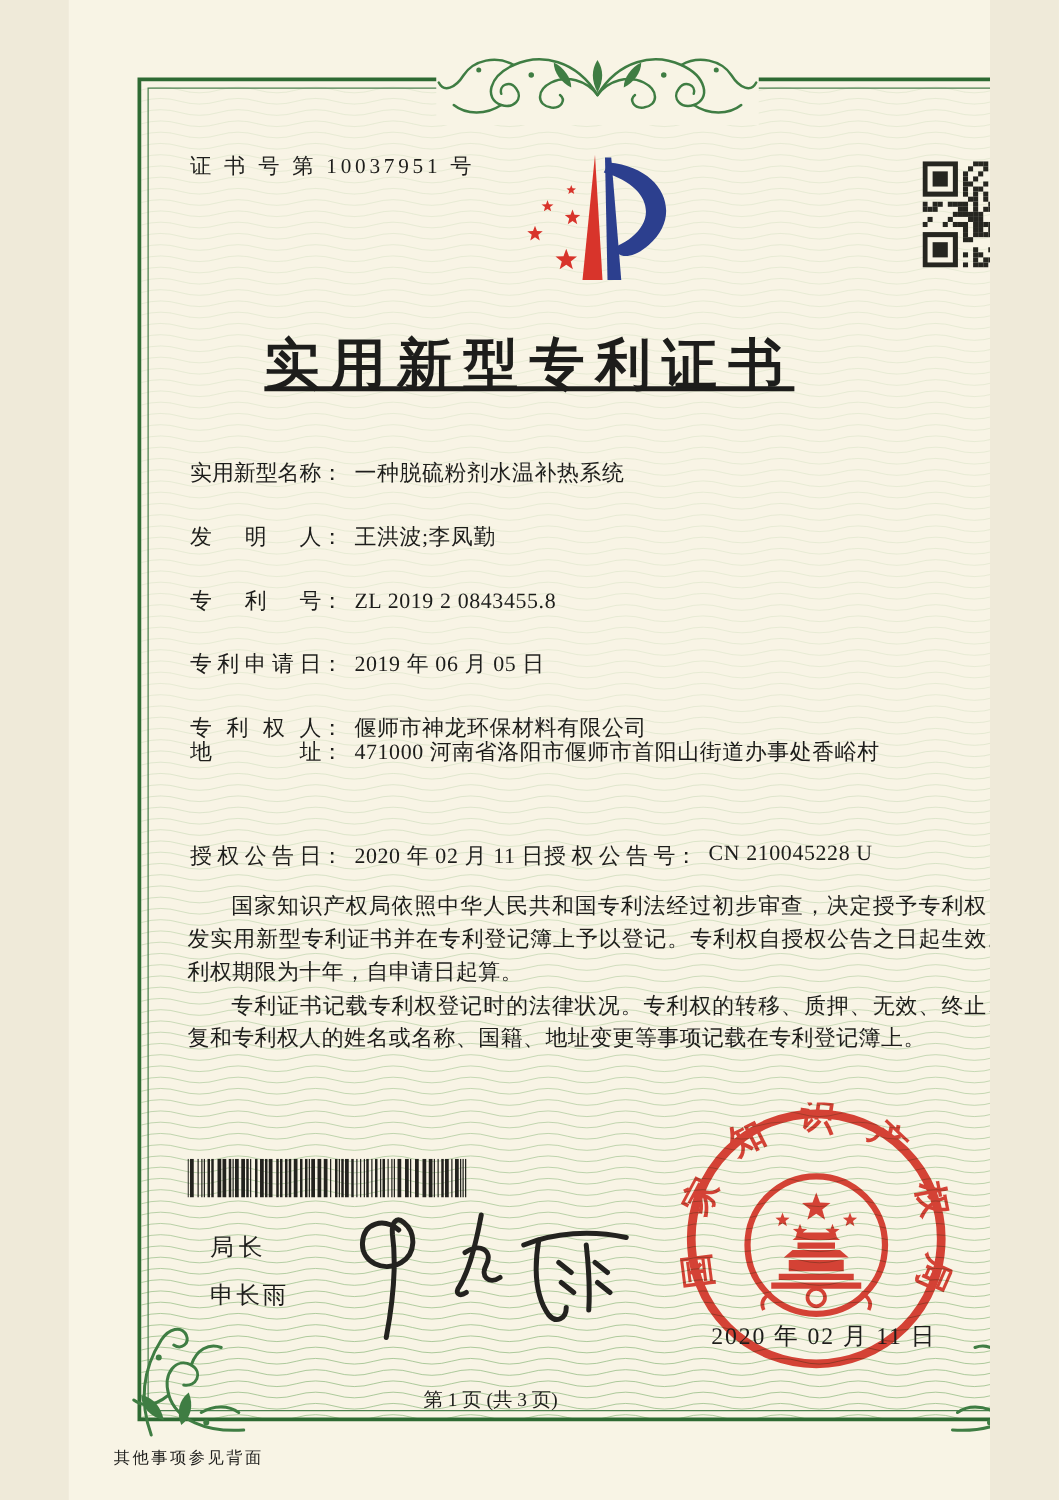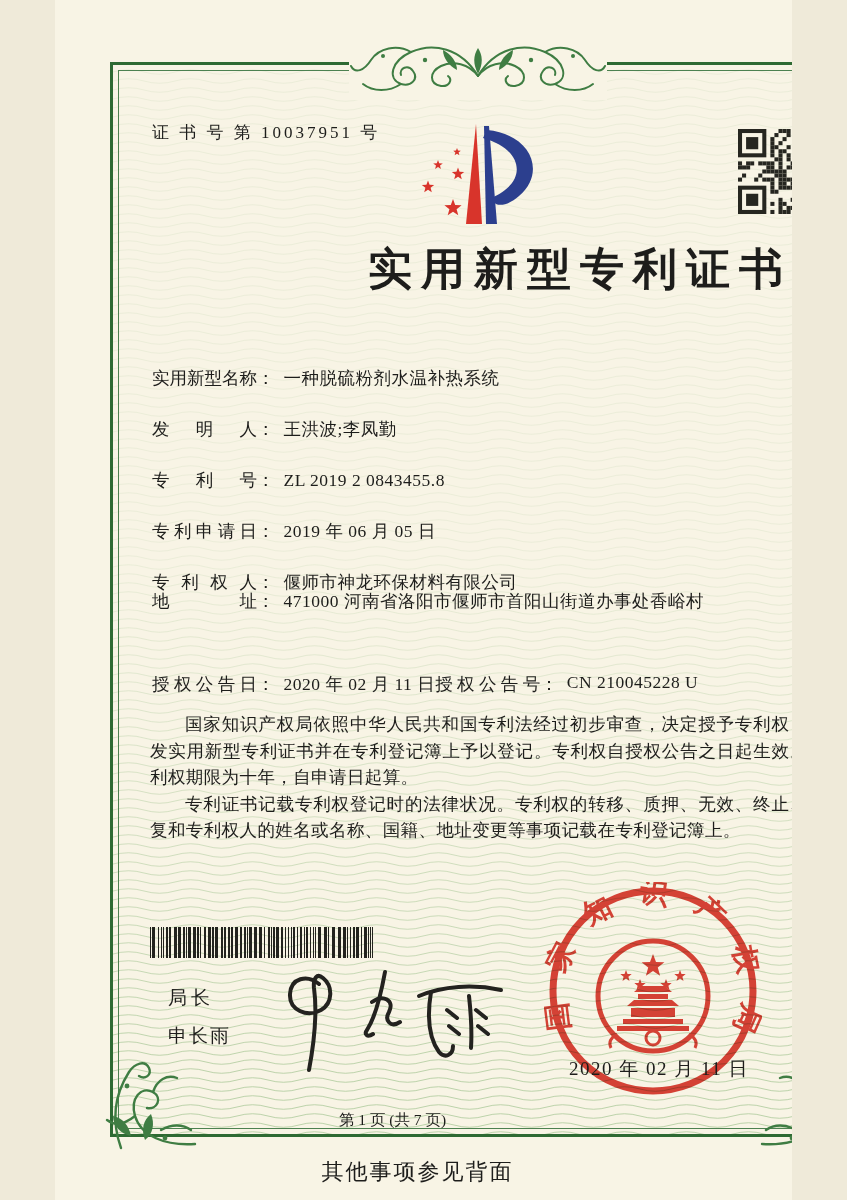--- a/index.html
+++ b/index.html
@@ -24,22 +24,22 @@
   .ornament{position:absolute;z-index:3;}
   #top-ornament{left:294px;top:36px;width:258px;height:64px;background:var(--paper);}
   #corner-left{left:46px;top:1056px;width:96px;height:96px;}
   #corner-right{left:705px;top:1056px;width:96px;height:96px;transform:scaleX(-1);}
 
   .cert-no{position:absolute;left:97px;top:121px;font-size:17px;letter-spacing:3px;z-index:4;}
 
   #logo{position:absolute;left:352px;top:110px;width:146px;height:122px;z-index:4;}
   #qr{position:absolute;left:683px;top:129px;width:85px;height:85px;z-index:4;}
 
-  .title{position:absolute;left:0;right:0;top:240px;margin:0;text-align:right;
-         font-size:44px;font-weight:600;letter-spacing:9px;z-index:4;}
+  .title{position:absolute;left:0;right:0;top:262px;margin:0;text-align:center;
+         font-size:44px;font-weight:600;letter-spacing:9px;z-index:4;text-decoration:underline;}
 
   .row{position:absolute;left:97px;right:60px;display:flex;align-items:baseline;
        font-size:17.5px;z-index:4;white-space:nowrap;}
   .f-label{display:inline-block;width:105px;text-align:justify;text-align-last:justify;}
   .f-colon{display:inline-block;margin-right:9px;}
   .f-value{letter-spacing:0.5px;}
   .grant-group{display:flex;align-items:flex-start;}
 
   .paragraphs{position:absolute;left:95px;top:711px;width:676px;z-index:4;}
   .paragraphs p{margin:0;text-indent:2em;font-size:17.5px;line-height:26.5px;
@@ -49,21 +49,21 @@
 
   .director-title{position:absolute;left:113px;top:985px;font-size:19px;letter-spacing:4px;z-index:4;text-align:right;}
   .director-name{position:absolute;left:113px;top:1023px;font-size:19px;letter-spacing:2px;z-index:4;}
   #signature{position:absolute;left:218px;top:958px;width:235px;height:118px;z-index:6;}
 
   #seal{position:absolute;left:489px;top:882px;width:218px;height:218px;z-index:5;
         mix-blend-mode:multiply;opacity:0.92;}
   .issue-date{position:absolute;left:514px;top:1056px;font-size:19px;letter-spacing:1.5px;z-index:6;}
 
   .page-info{position:absolute;left:0;right:62px;top:1110px;text-align:center;font-size:15.5px;z-index:4;}
-  .back-note{position:absolute;left:0;right:48px;top:1157px;text-align:center;font-size:22px;
+  .back-note{position:absolute;left:0;right:48px;top:1157px;font-size:13px;
              letter-spacing:2px;z-index:4;padding-left:36px;}
 </style>
 </head>
 <body>
 
 <div class="page">
 
   <svg id="wave-layer">
       <path d="M0 6 q15.5 -4.5 31 0 q15.5 4.5 31 0 q15.5 -4.5 31 0 q15.5 4.5 31 0 q15.5 -4.5 31 0 q15.5 4.5 31 0 q15.5 -4.5 31 0 q15.5 4.5 31 0 q15.5 -4.5 31 0 q15.5 4.5 31 0 q15.5 -4.5 31 0 q15.5 4.5 31 0 q15.5 -4.5 31 0 q15.5 4.5 31 0 q15.5 -4.5 31 0 q15.5 4.5 31 0 q15.5 -4.5 31 0 q15.5 4.5 31 0 q15.5 -4.5 31 0 q15.5 4.5 31 0 q15.5 -4.5 31 0 q15.5 4.5 31 0 q15.5 -4.5 31 0 q15.5 4.5 31 0" fill="none" stroke="#8fb97e" stroke-width="0.8" opacity="0.16"></path>
       <path d="M0 15 q15.5 -4.5 31 0 q15.5 4.5 31 0 q15.5 -4.5 31 0 q15.5 4.5 31 0 q15.5 -4.5 31 0 q15.5 4.5 31 0 q15.5 -4.5 31 0 q15.5 4.5 31 0 q15.5 -4.5 31 0 q15.5 4.5 31 0 q15.5 -4.5 31 0 q15.5 4.5 31 0 q15.5 -4.5 31 0 q15.5 4.5 31 0 q15.5 -4.5 31 0 q15.5 4.5 31 0 q15.5 -4.5 31 0 q15.5 4.5 31 0 q15.5 -4.5 31 0 q15.5 4.5 31 0 q15.5 -4.5 31 0 q15.5 4.5 31 0 q15.5 -4.5 31 0 q15.5 4.5 31 0" fill="none" stroke="#8fb97e" stroke-width="0.8" opacity="0.16"></path>
@@ -551,16 +551,16 @@
       <path d="M-26,10 L26,10 L19,4 L-19,4 Z"></path>
       <rect x="-15" y="-2" width="30" height="5"></rect>
       <path d="M-19,-4 L19,-4 L12,-10 L-12,-10 Z"></path>
       <circle r="7" cy="42" fill="none" stroke="#d7352a" stroke-width="3"></circle>
       <path d="M-36,38 Q-46,44 -42,52 M36,38 Q46,44 42,52" fill="none" stroke="#d7352a" stroke-width="3"></path>
     </g>
   </svg>
 
   <div class="issue-date">2020 年 02 月 11 日</div>
 
-  <div class="page-info">第 1 页 (共 7 页)</div>
+  <div class="page-info">第 1 页 (共 3 页)</div>
   <div class="back-note">其他事项参见背面</div>
 
 </div>
 
 </body></html>

